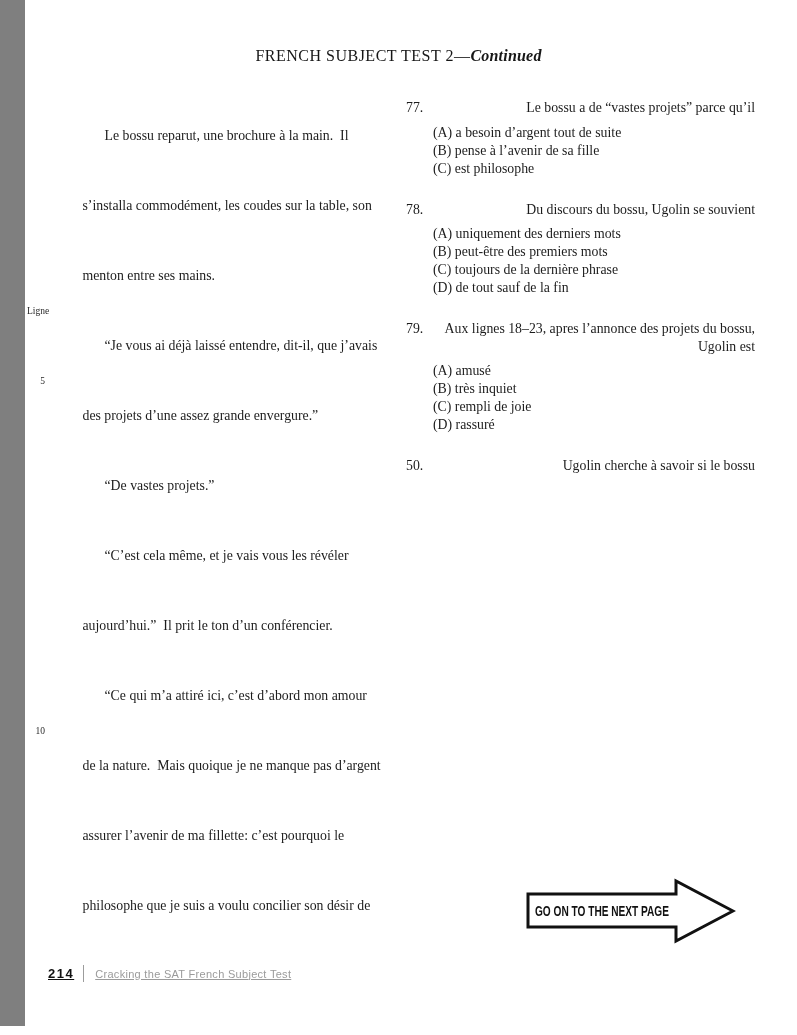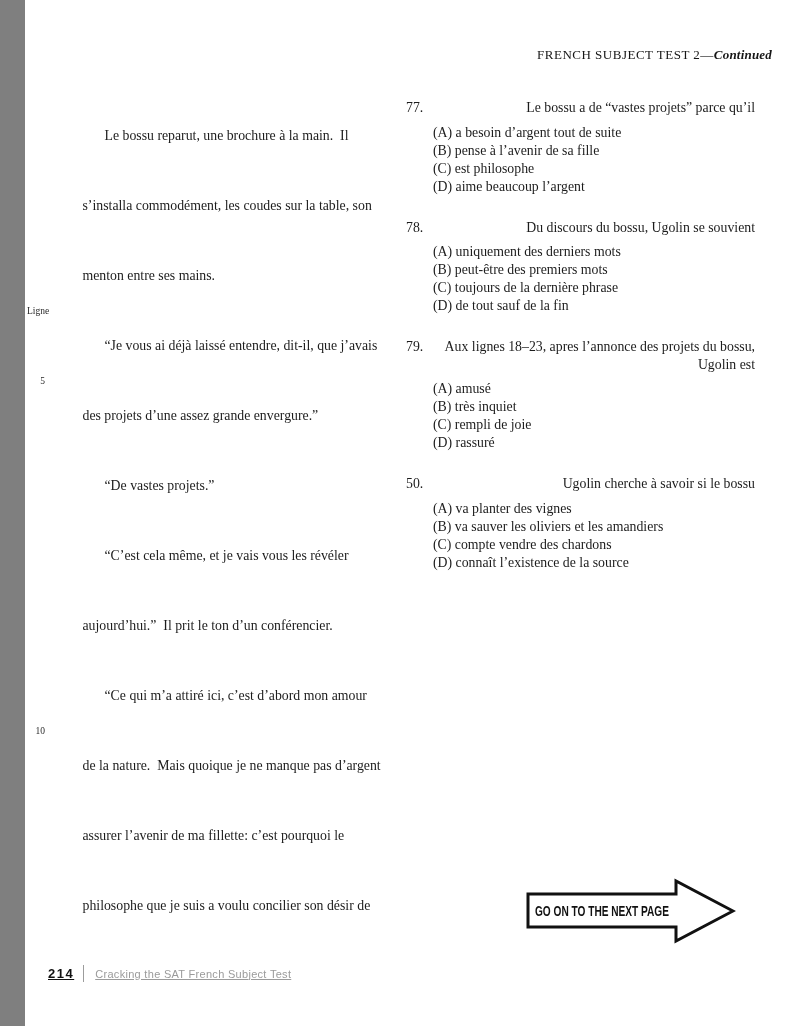--- a/index.html
+++ b/index.html
@@ -11,22 +11,22 @@
     position:relative;
     overflow:hidden;
   }
   .side-strip {
     position:absolute; left:0; top:0;
     width:25px; height:1026px;
     background:#7f7f7f;
   }
   .page-header {
     position:absolute; top:47px; left:25px; right:25px;
-    text-align:right;
-    font-size:13px;
+    text-align:center;
+    font-size:16px;
     letter-spacing:0.5px;
     color:#161616;
   }
   .page-header .cont { font-style:italic; font-weight:bold; letter-spacing:0.2px; }
 
   .main {
     position:absolute; top:92px; left:48px; right:28px;
     display:flex;
   }
   .col-left  { width:352px; flex:none; }
@@ -153,21 +153,20 @@
         <div class="qbody">
           <div class="qtext">Le bossu a de “vastes projets” parce qu’il</div>
           <div class="choices">
 
               <div class="choice">(A) a besoin d’argent tout de suite</div>
 
               <div class="choice">(B) pense à l’avenir de sa fille</div>
 
               <div class="choice">(C) est philosophe</div>
 
-              <div class="choice">(D) aime beaucoup l’argent</div>
 
           </div>
         </div>
       </div>
 
       <div class="question">
         <span class="qnum">78.</span>
         <div class="qbody">
           <div class="qtext">Du discours du bossu, Ugolin se souvient</div>
           <div class="choices">
@@ -199,31 +198,20 @@
               <div class="choice">(D) rassuré</div>
 
           </div>
         </div>
       </div>
 
       <div class="question">
         <span class="qnum">50.</span>
         <div class="qbody">
           <div class="qtext">Ugolin cherche à savoir si le bossu</div>
-          <div class="choices">
-
-              <div class="choice">(A) va planter des vignes</div>
-
-              <div class="choice">(B) va sauver les oliviers et les amandiers</div>
-
-              <div class="choice">(C) compte vendre des chardons</div>
-
-              <div class="choice">(D) connaît l’existence de la source</div>
-
-          </div>
         </div>
       </div>
 
   </div>
 
 </div>
 
 <div class="next-arrow">
   <svg width="210" height="68" viewBox="0 0 210 68" xmlns="http://www.w3.org/2000/svg">
     <polygon points="2,16 150,16 150,3 207,33 150,63 150,49 2,49" fill="#ffffff" stroke="#111111" stroke-width="3" stroke-linejoin="miter"></polygon>

